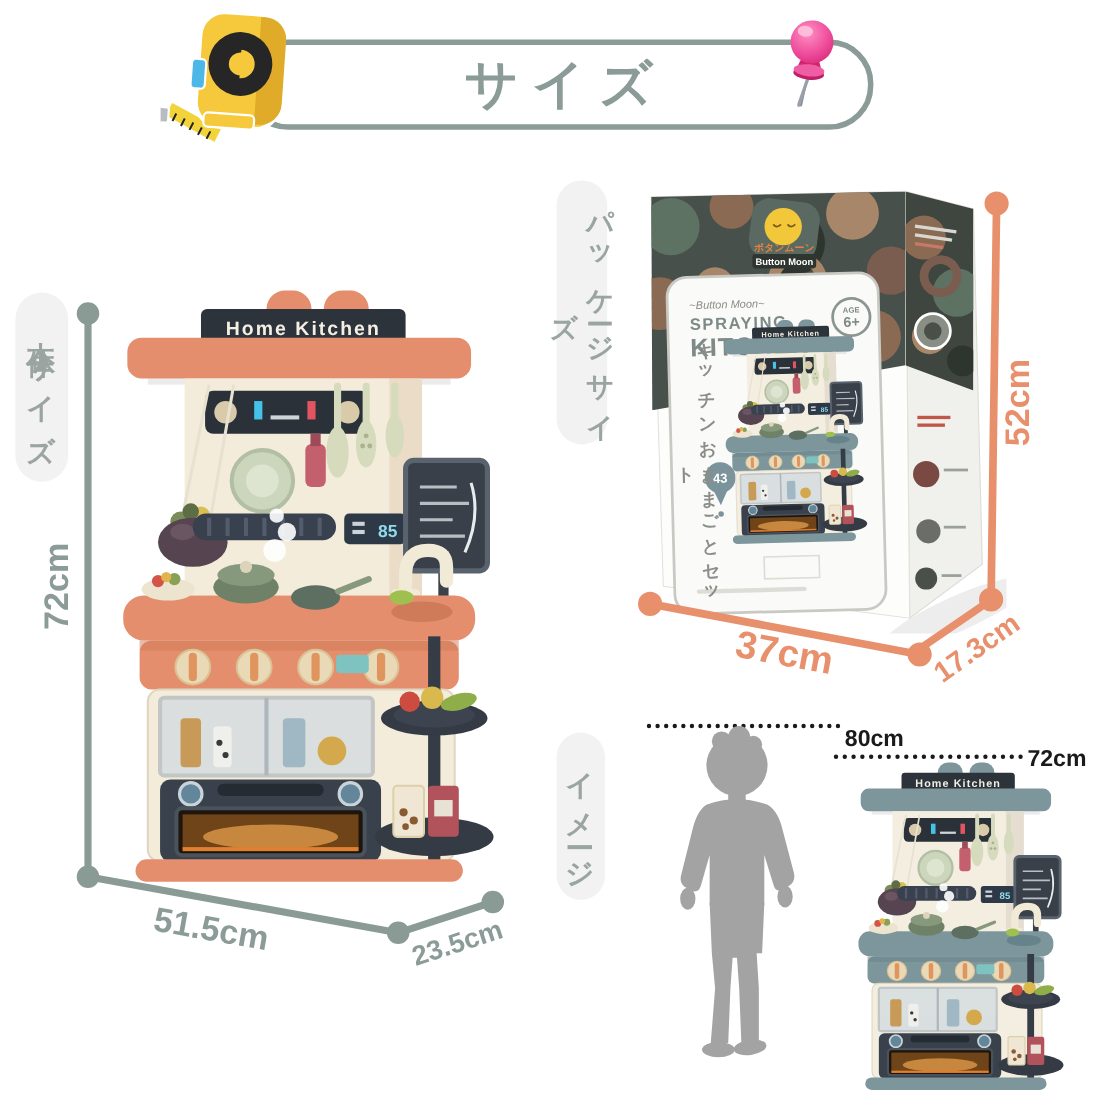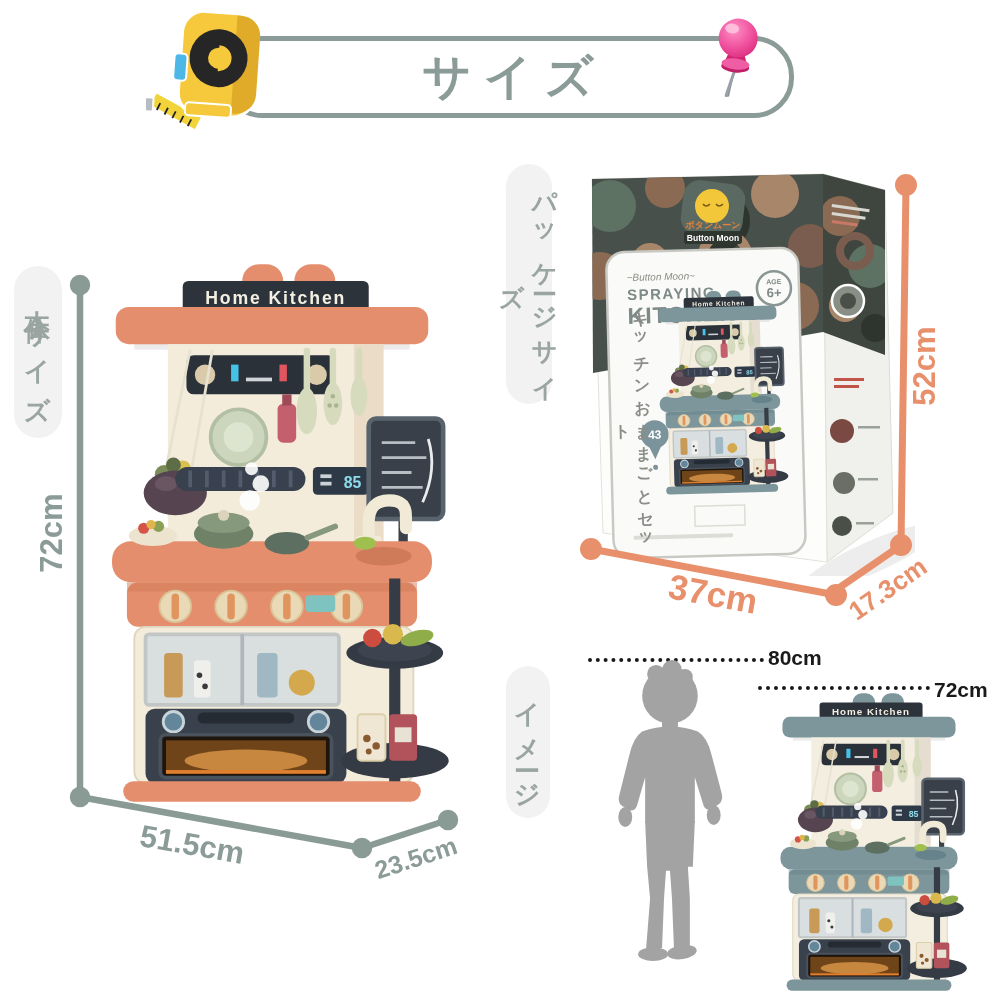--- a/index.html
+++ b/index.html
@@ -355,21 +355,21 @@
 
   <div class="dim salmon" style="left:925px;top:366px;font-size:31px;--r:-90deg;">52cm</div>
   <div class="dim salmon" style="left:713px;top:594px;font-size:35px;--r:10.5deg;">37cm</div>
   <div class="dim salmon" style="left:888px;top:589px;font-size:26px;--r:-35deg;">17.3cm</div>
 
   <div class="pill" style="left:506px;top:666px;width:44px;height:152px;font-size:26px;">
     <span>イメージ</span>
   </div>
 
   <div class="dots" style="left:588px;top:658px;width:176px;"></div>
-  <div class="plain" style="left:768px;top:646px;font-size:21px;">80cm</div>
+  <div class="plain" style="left:768px;top:660px;font-size:21px;">80cm</div>
 
   <div class="dots" style="left:758px;top:686px;width:172px;"></div>
   <div class="plain" style="left:934px;top:678px;font-size:21px;">72cm</div>
 
   <svg class="abs" style="left:592px;top:660px" width="150" height="318" viewBox="0 0 150 320">
     <g fill="#a3a3a3">
       <circle cx="64" cy="14" r="9"></circle>
         <circle cx="80" cy="10" r="10"></circle>
         <circle cx="93" cy="17" r="8"></circle>
       <circle cx="78" cy="36" r="28"></circle>

